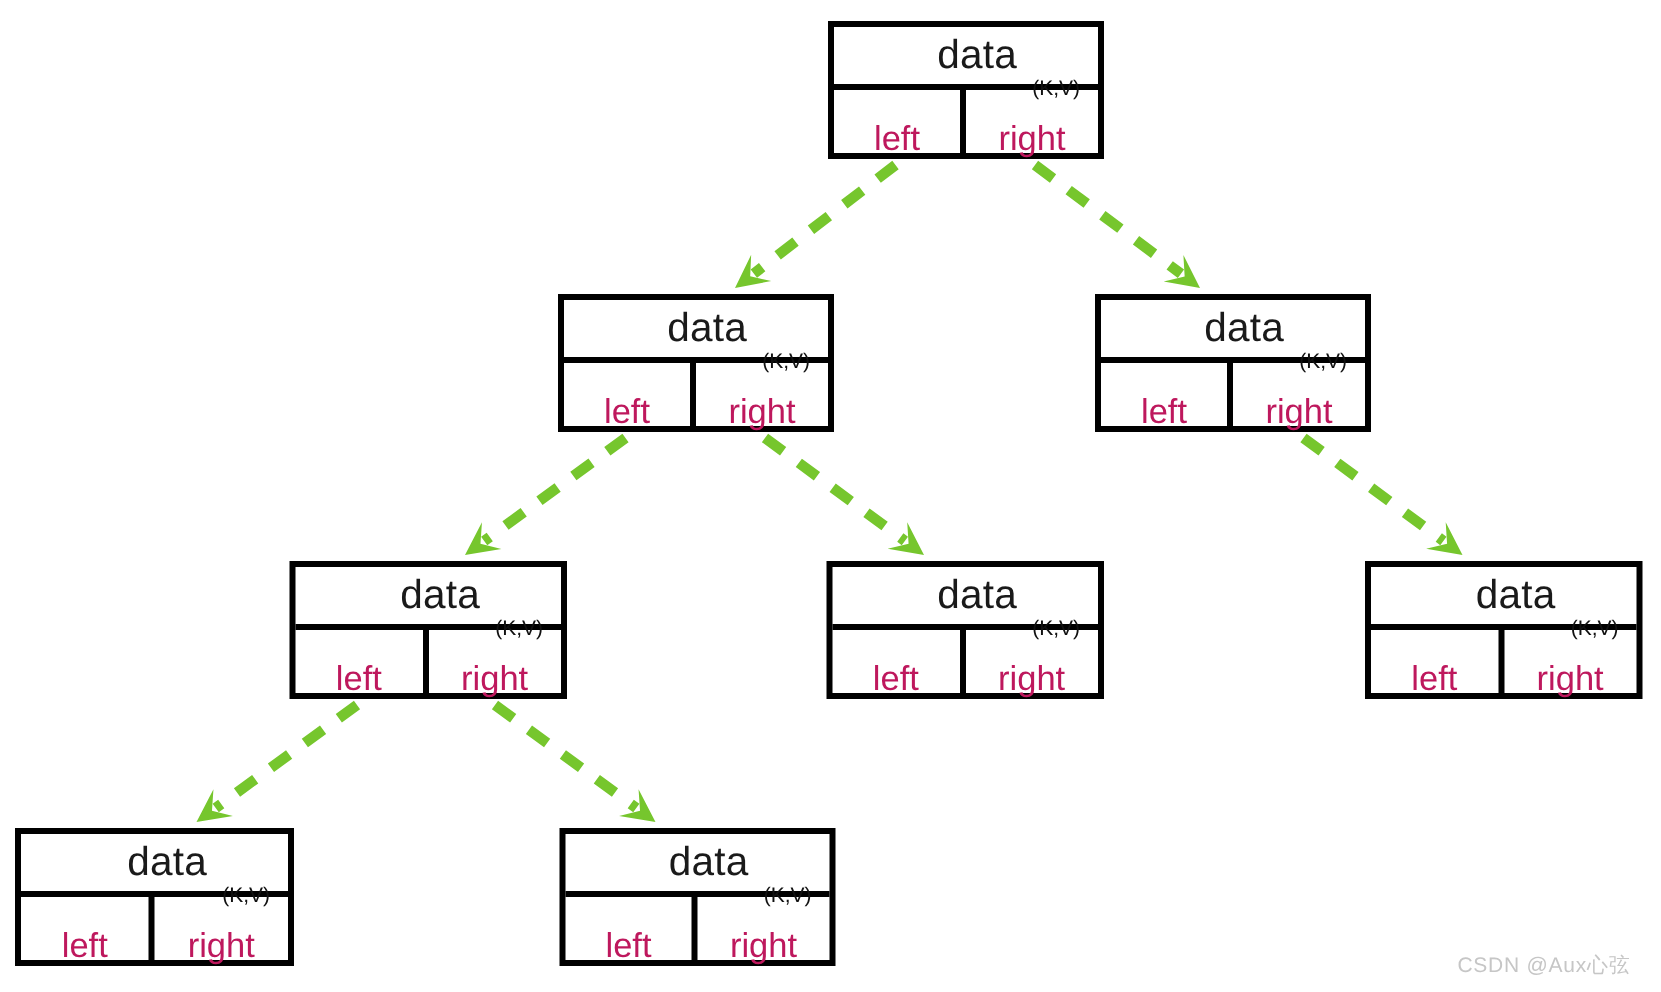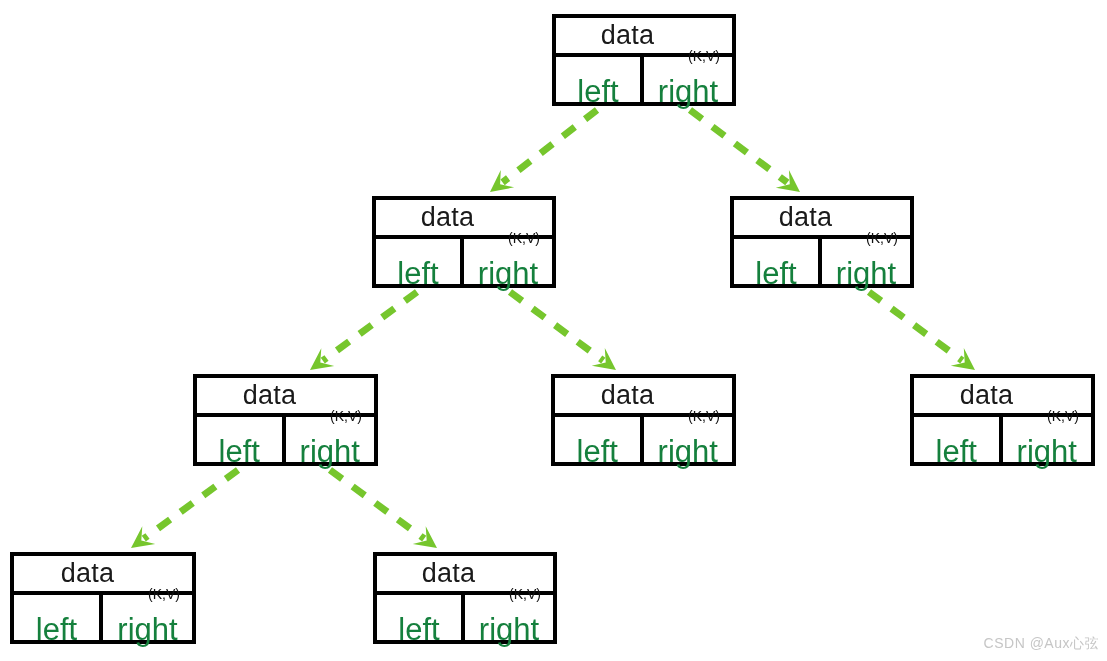--- a/index.html
+++ b/index.html
@@ -33,21 +33,20 @@
   }
   .node-data-row {
     box-sizing: border-box;
     height: 46px;
     border-bottom: 4px solid #000000;
     display: flex;
     align-items: center;
     justify-content: flex-end;
     padding-right: 12px;
     white-space: nowrap;
-    gap: 24px;
   }
   .node-data-label {
     font-size: 27px;
     color: #1a1a1a;
     line-height: 1;
     letter-spacing: 0.2px;
   }
   .node-kv-label {
     font-size: 14px;
     color: #111111;
@@ -65,28 +64,28 @@
     box-sizing: border-box;
     flex: 1 1 50%;
     display: flex;
     align-items: center;
     justify-content: center;
   }
   .node-child-cell.left-cell {
     border-right: 4px solid #000000;
   }
   .node-child-label {
-    font-size: 31px;
-    color: #15803d;
+    font-size: 23px;
+    color: #be185d;
     line-height: 1;
     margin-top: 24px;
   }
   .watermark {
     position: absolute;
-    right: 8px;
+    right: 20px;
     bottom: 8px;
     font-size: 14px;
     color: #c6c6c6;
     letter-spacing: 0.5px;
     white-space: nowrap;
   }
 </style>
 </head>
 <body>
 

